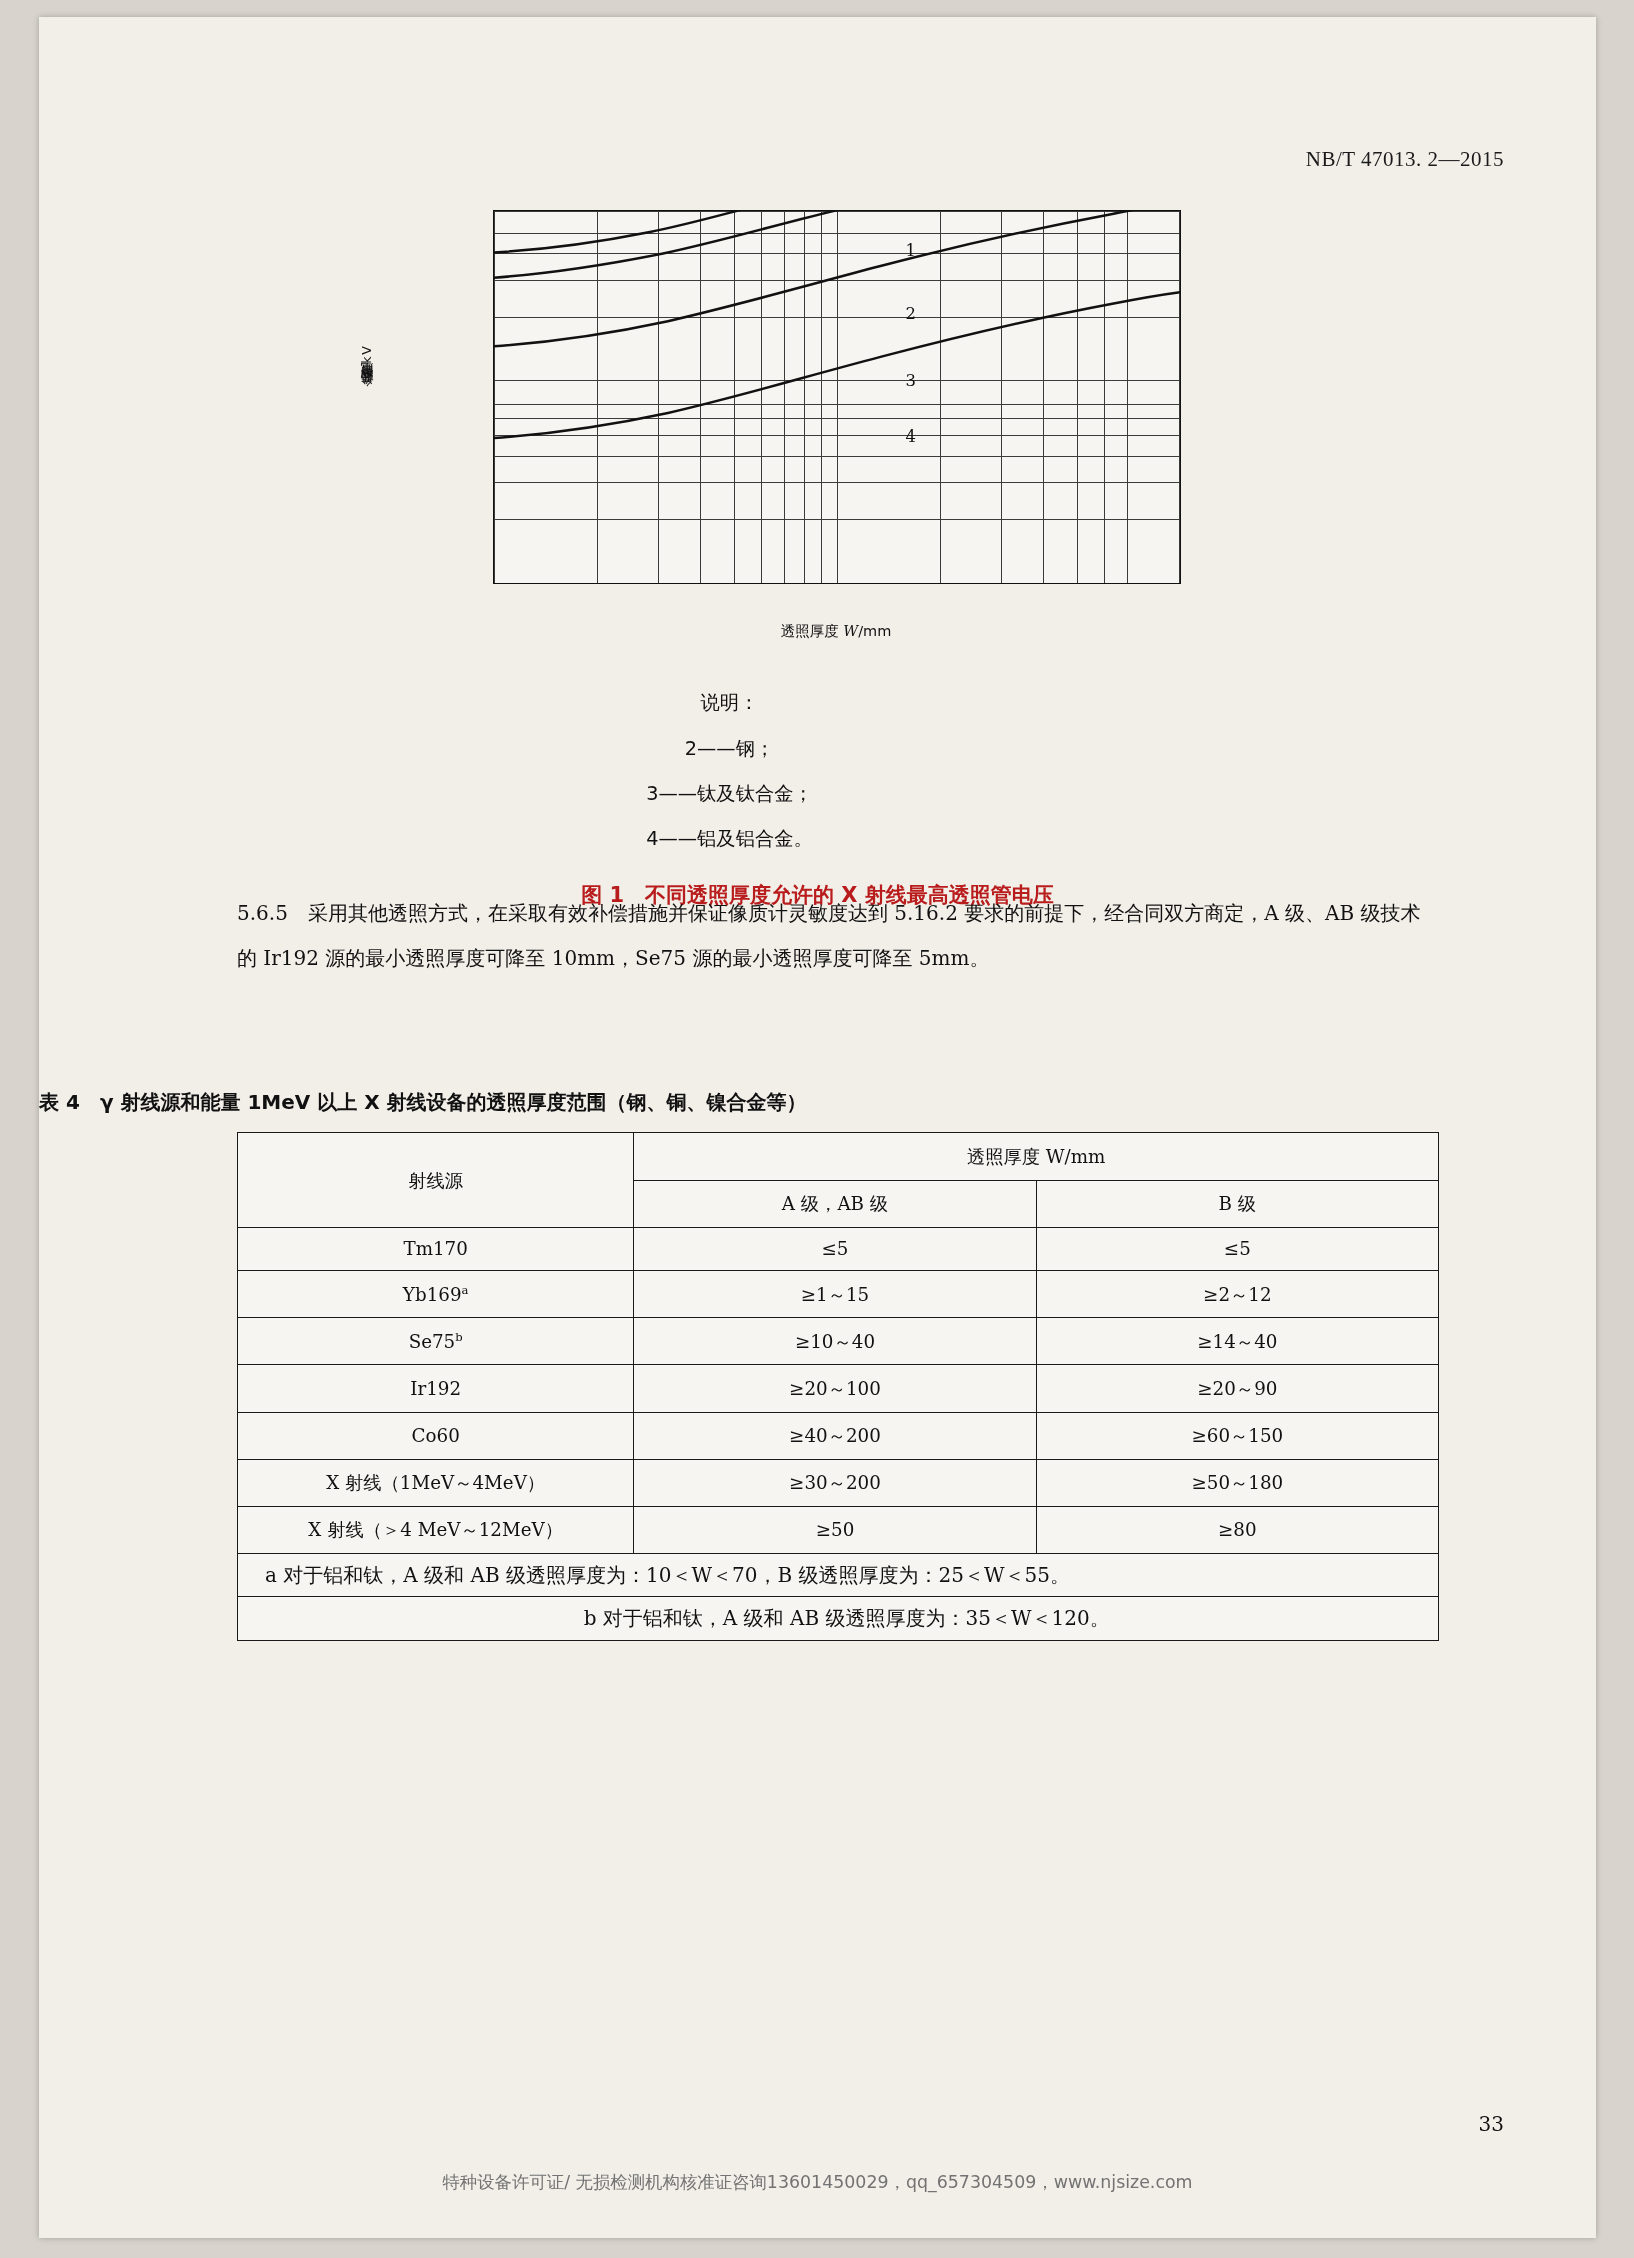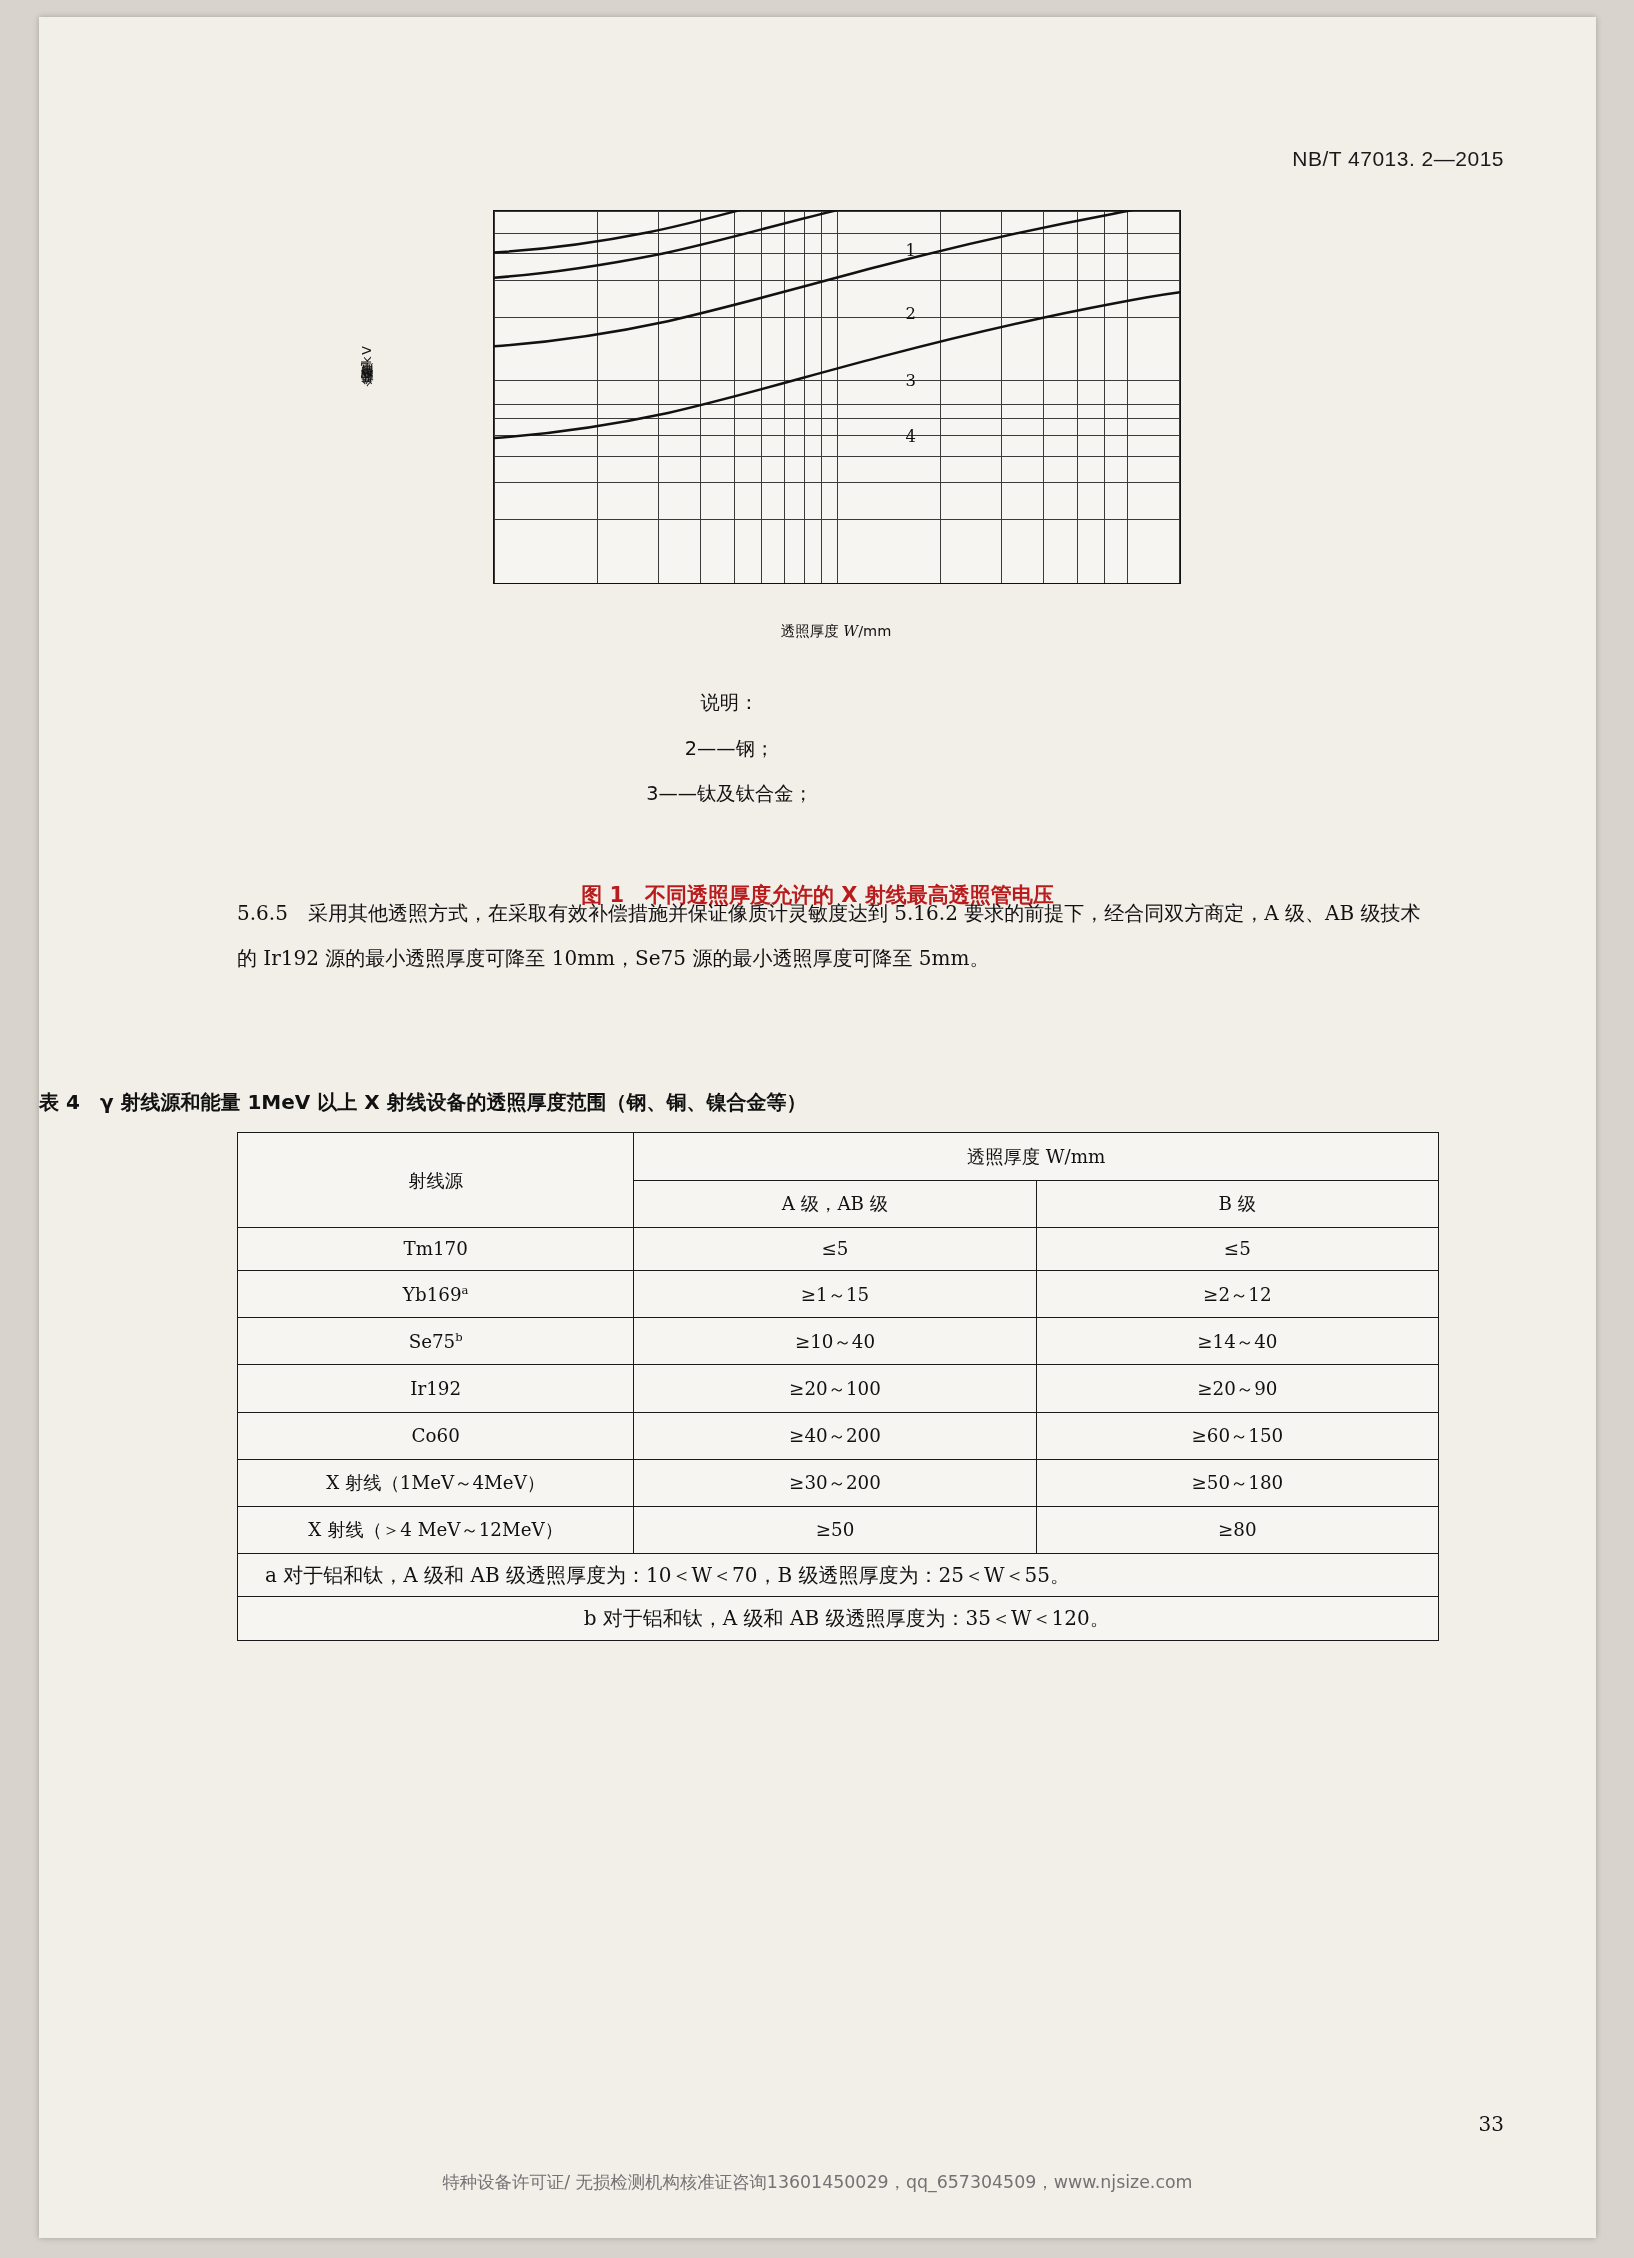--- a/index.html
+++ b/index.html
@@ -9,21 +9,21 @@
     font-family:"DejaVu Sans", sans-serif;
   }
   .page {
     position:absolute; left:39px; top:17.4px;
     width:1557px; height:2221px;
     background:#f2efe9;
     box-shadow:0 0 5.8px rgba(0,0,0,0.25);
   }
   .header-code {
     position:absolute; right:92px; top:130px;
-    font-family:Liberation Sans, sans-serif;
+    font-family:Liberation Serif, serif;
     font-size:21px; letter-spacing:0.5px; color:#1a1a1a;margin-left:26px;
   }
 
   
   .figure-wrap {
     position:absolute; left:367px; top:169px; width:850px; height:483px;
   }
   .chart-box {
     position:absolute; left:87px; top:24px;
     width:686px; height:372px;
@@ -175,20 +175,21 @@
 
     <div class="xaxis-label">
       透照厚度 <i>W</i>/mm
     </div>
   </div>
 
   <div class="legend">
     <div>说明：</div>
     <div>2——钢；</div>
     <div>3——钛及钛合金；</div>
+    <div>4——铝及铝合金。</div>
   </div>
 
   <div class="fig-caption">图 1　不同透照厚度允许的 X 射线最高透照管电压</div>
 
   <div class="para">5.6.5　采用其他透照方式，在采取有效补偿措施并保证像质计灵敏度达到 5.16.2 要求的前提下，经合同双方商定，A 级、AB 级技术的 Ir192 源的最小透照厚度可降至 10mm，Se75 源的最小透照厚度可降至 5mm。</div>
 
   <div class="table-caption">表 4　γ 射线源和能量 1MeV 以上 X 射线设备的透照厚度范围（钢、铜、镍合金等）</div>
 
   <table class="data">
     <tbody>

